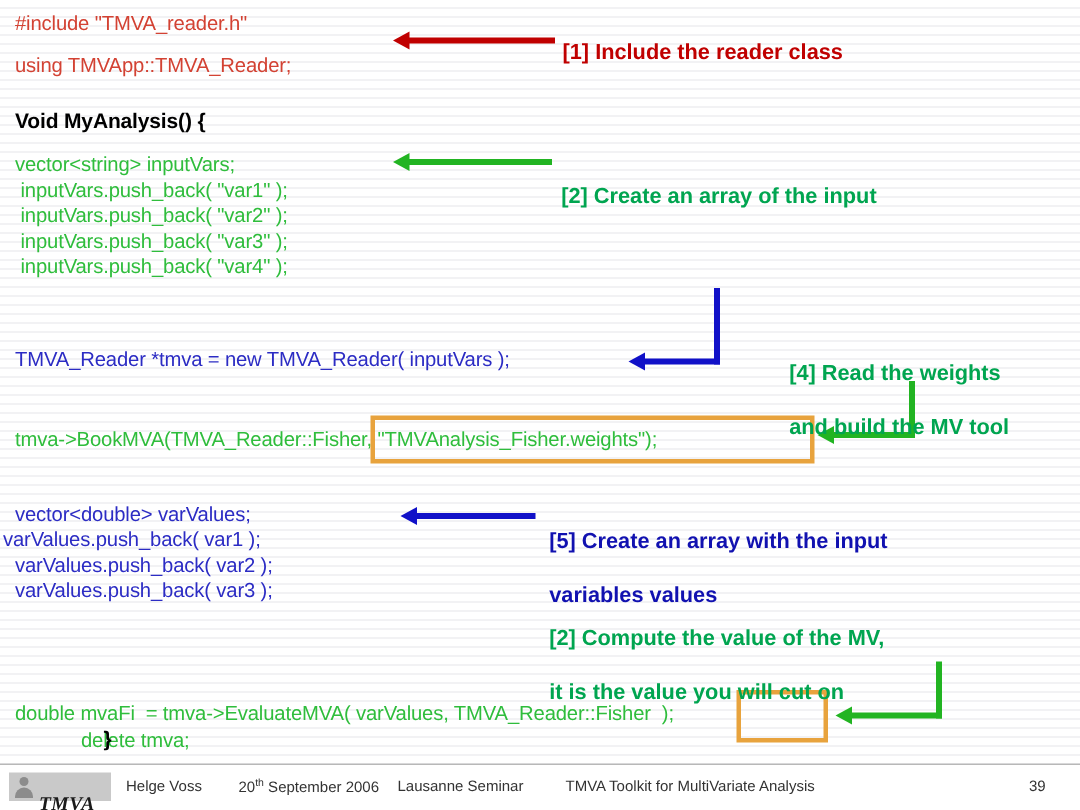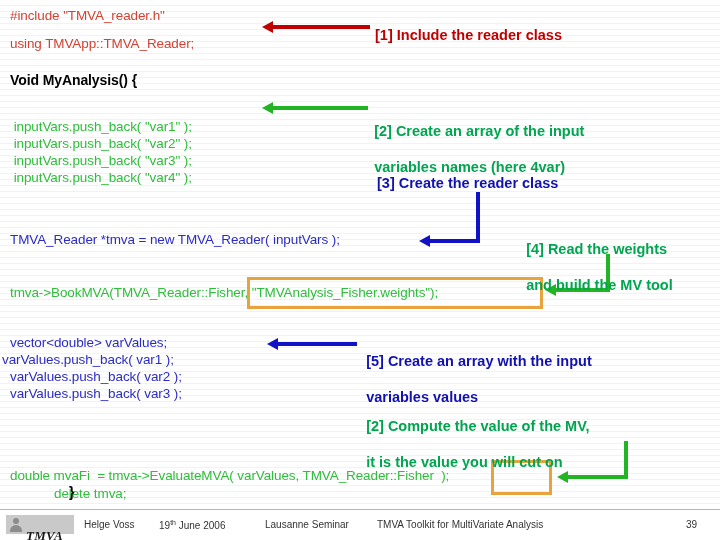--- a/index.html
+++ b/index.html
@@ -135,20 +135,21 @@
 <body>
 
 <div id="slide">
 
   <div class="code red" style="left:10px; top:7px;">#include "TMVA_reader.h"</div>
 
   <div class="code red" style="left:10px; top:35px;">using TMVApp::TMVA_Reader;</div>
 
   <div class="code black" style="left:10px; top:72px;">Void MyAnalysis() {</div>
 
+  <div class="code green" style="left:10px; top:101px;">vector&lt;string&gt; inputVars;</div>
   <div class="code green" style="left:10px; top:118px;"> inputVars.push_back( "var1" );</div>
   <div class="code green" style="left:10px; top:135px;"> inputVars.push_back( "var2" );</div>
   <div class="code green" style="left:10px; top:152px;"> inputVars.push_back( "var3" );</div>
   <div class="code green" style="left:10px; top:169px;"> inputVars.push_back( "var4" );</div>
 
   <div class="code blue" style="left:10px; top:231px;">TMVA_Reader *tmva = new TMVA_Reader( inputVars );</div>
 
   <div class="code green" style="left:10px; top:284px;">tmva-&gt;BookMVA(TMVA_Reader::Fisher, "TMVAnalysis_Fisher.weights");</div>
 
   <div class="code blue" style="left:10px; top:334px;">vector&lt;double&gt; varValues;</div>
@@ -181,24 +182,22 @@
   <div class="arrow-left a-blue" style="left:267px; top:338px;"></div>
 
   <div class="vbar c-green" style="left:624px; top:441px; height:38px;"></div>
   <div class="hbar c-green" style="left:568px; top:475px; width:60px;"></div>
   <div class="arrow-left a-green" style="left:557px; top:471px;"></div>
 
   <div class="note red" style="left:375px; top:26px;">[1] Include the reader class</div>
 
   <div class="note green center" style="left:358px; top:104px; width:330px;">
     <span>[2] Create an array of the input</span><br>
-    <span>variables names (here 4var)</span>
-  </div>
-
-  <div class="note blue" style="left:377px; top:174px;">[3] Create the reader class</div>
+  </div>
+
 
   <div class="note green center" style="left:510px; top:222px; width:205px;">
     <span>[4] Read the weights</span><br>
     <span>and build the MV tool</span>
   </div>
 
   <div class="note blue center" style="left:350px; top:334px; width:340px;">
     <span>[5] Create an array with the input</span><br>
     <span>variables values</span>
   </div>
@@ -210,19 +209,19 @@
 
   <div id="footer">
     <div id="logo">
       <span class="person">
         <span class="head"></span>
           <span class="body"></span>
       </span>
       <span class="wordmark">TMVA</span>
     </div>
     <div class="foot-txt" style="left:84px;">Helge Voss</div>
-    <div class="foot-txt" style="left:159px;"><span>19</span><span class="sup">th</span><span> June 2006</span></div>
+    <div class="foot-txt" style="left:159px;"><span>20</span><span class="sup">th</span><span> September 2006</span></div>
     <div class="foot-txt" style="left:265px;">Lausanne Seminar</div>
     <div class="foot-txt" style="left:377px;">TMVA Toolkit for MultiVariate Analysis</div>
     <div class="foot-txt" style="left:686px; font-weight:normal;">39</div>
   </div>
 
 </div>
 
 </body></html>

